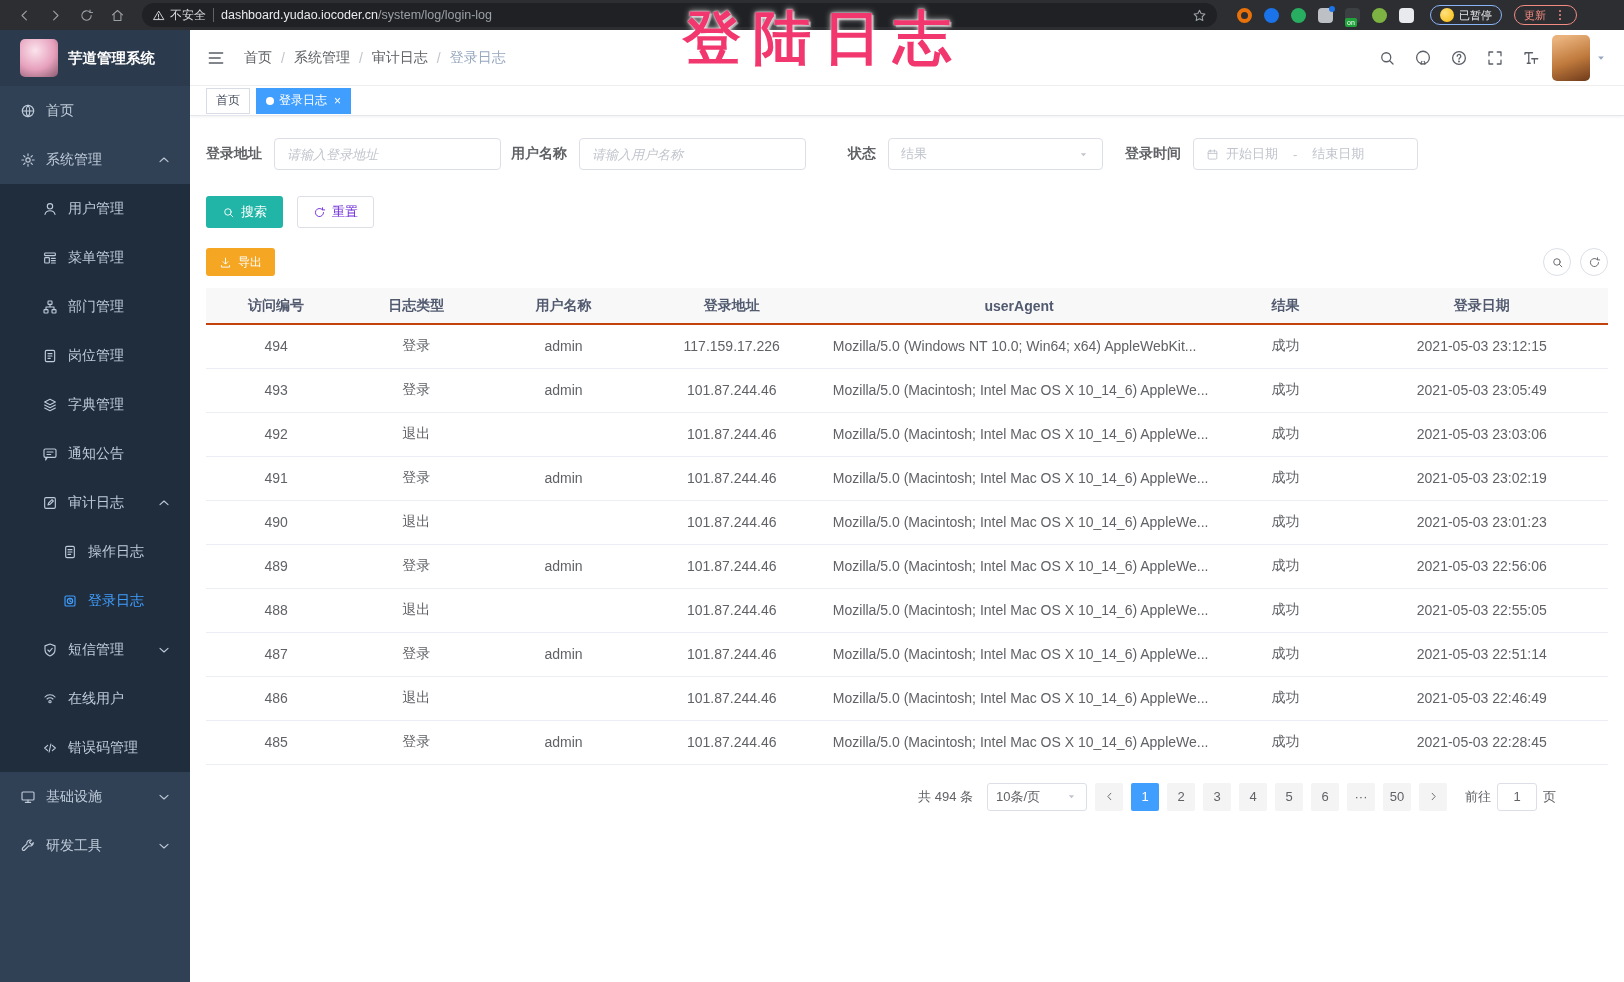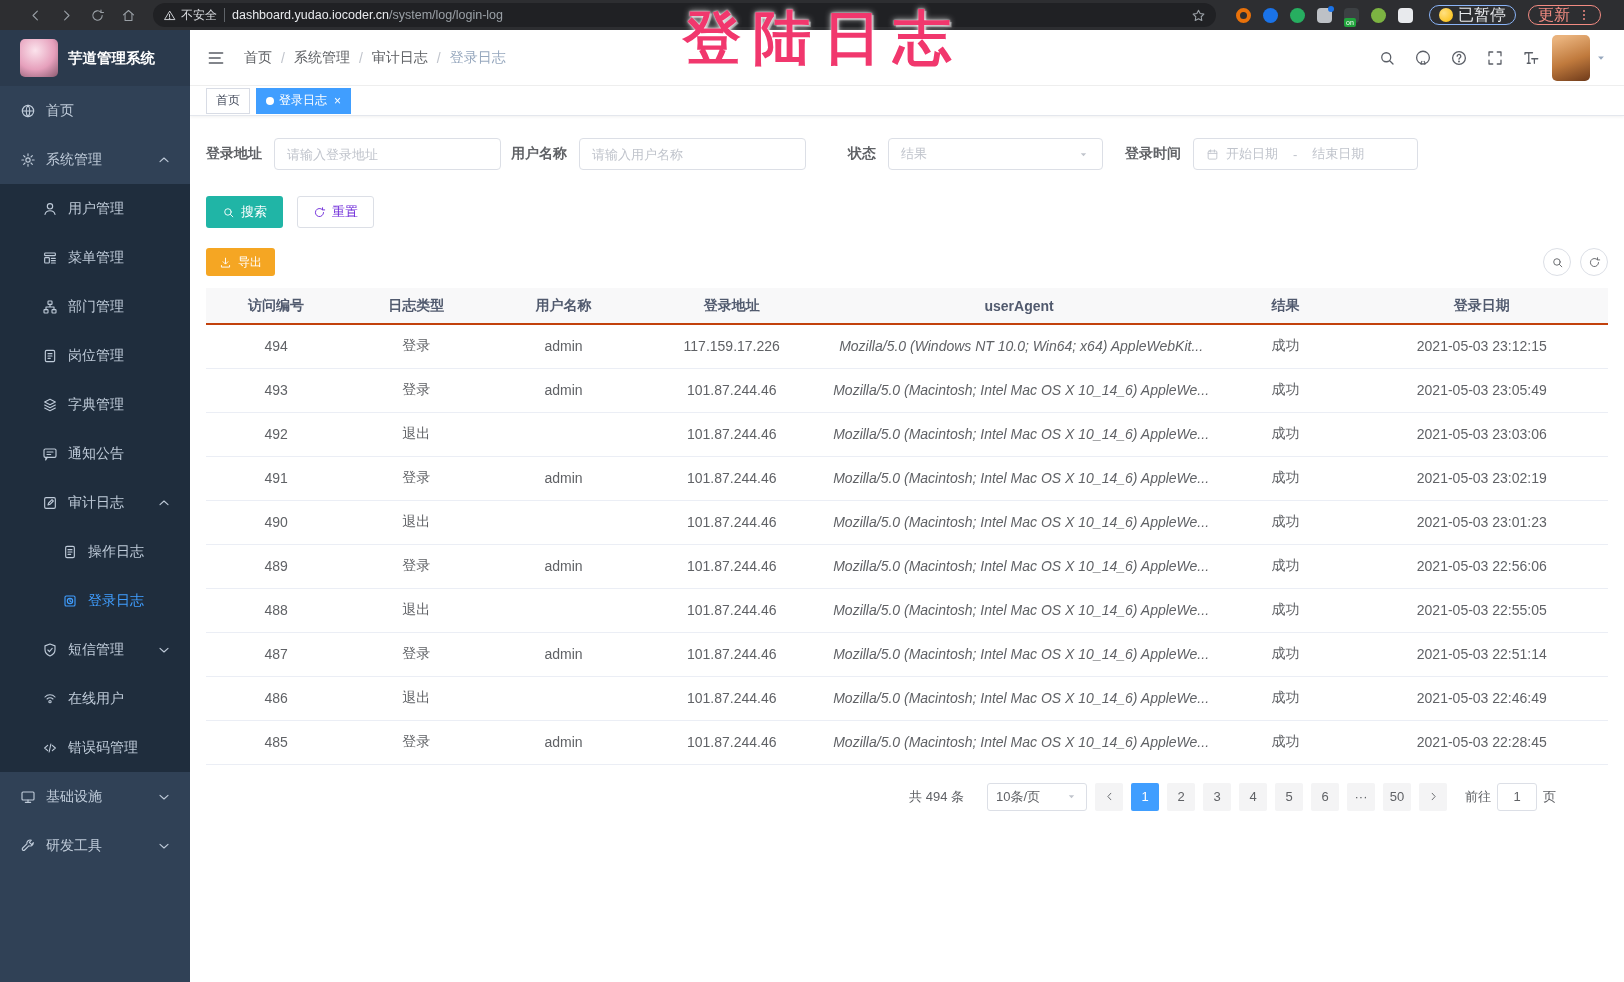--- a/index.html
+++ b/index.html
@@ -6,21 +6,21 @@
   body {
     width: 1624px; height: 982px; overflow: hidden;
     font-family: "Liberation Sans", "DejaVu Sans", sans-serif;
     background: #fff; position: relative;
   }
   .ic { width: 1em; height: 1em; display: block; }
 
   
   .browser-bar {
     height: 30px; background: #2d2e31; display: flex; align-items: center;
-    padding: 0 23px; gap: 6px; color: #9aa0a6; position: relative; z-index: 2;
+    padding: 0 12px; gap: 6px; color: #9aa0a6; position: relative; z-index: 2;
   }
   .nav-btn { font-size: 15px; color: #9aa0a6; padding: 0 5px; cursor: pointer; }
   .url-bar {
     flex: 1; max-width: 1075px; height: 24px; background: #202124; border-radius: 12px;
     display: flex; align-items: center; padding: 0 10px; gap: 7px; margin-left: 6px;
   }
   .url-warn { display: flex; align-items: center; gap: 5px; color: #dadce0; font-size: 12px; }
   .url-warn .ic { font-size: 13px; }
   .url-divider { width: 1px; height: 14px; background: #5f6368; }
   .url-text { font-size: 12.5px; color: #e8eaed; white-space: nowrap; overflow: hidden; flex: 1; }
@@ -29,21 +29,21 @@
   .ext-row { display: flex; align-items: center; gap: 12px; margin-left: 14px; }
   .ext { width: 15px; height: 15px; border-radius: 4px; position: relative; cursor: pointer; }
   .ext.round { border-radius: 50%; }
   .ext .on-badge {
     position: absolute; bottom: -4px; left: 0; background: #21a33c; color: #fff;
     font-size: 7px; padding: 0 2px; border-radius: 2px; line-height: 9px;
   }
   .ext .blue-dot { position: absolute; top: -2px; right: -2px; width: 6px; height: 6px; border-radius: 50%; background: #1a73e8; }
   .pill {
     display: flex; align-items: center; gap: 5px; height: 20px; border-radius: 10px;
-    padding: 0 9px; font-size: 16px; cursor: pointer; white-space: nowrap;
+    padding: 0 9px; font-size: 11px; cursor: pointer; white-space: nowrap;
   }
   .pill.paused { border: 1px solid #8ab4f8; color: #e8eaed; margin-left: 10px; }
   .pill.update { border: 1px solid #f28b82; color: #f28b82; margin-left: 6px; }
   .emoji-face { width: 14px; height: 14px; border-radius: 50%; background: radial-gradient(circle at 35% 35%, #ffe082, #fbbc04); }
   .dots-v { color: #f28b82; font-size: 14px; padding-left: 2px; }
 
   
   .app { display: flex; height: 952px; }
   .sidebar { width: 190px; background: #304156; height: 100%; flex-shrink: 0; overflow: hidden; }
   .logo-row { height: 56px; display: flex; align-items: center; padding: 0 14px 0 20px; gap: 10px; background: #2b3a4d; }
@@ -87,21 +87,21 @@
 
   
   .filter-row { display: flex; align-items: center; }
   .f-item { display: flex; align-items: center; }
   .f-label { font-size: 14px; font-weight: bold; color: #606266; margin-right: 12px; white-space: nowrap; }
   .f-input {
     height: 32px; border: 1px solid #dcdfe6; border-radius: 4px; background: #fff;
     display: flex; align-items: center; padding: 0 12px; font-size: 13px; color: #606266; gap: 7px;
   }
   .placeholder { color: #c0c4cc; }
-  .f-input input { border: none; outline: none; width: 100%; font-size: 13px; font-family: inherit; color: #ec4899; }
+  .f-input input { border: none; outline: none; width: 100%; font-size: 13px; font-family: inherit; color: #ec4899; font-style: italic; }
   .f-input input::placeholder { color: #c0c4cc; }
   .w-input { width: 227px; }
   .w-select { width: 215px; justify-content: space-between; cursor: pointer; }
   .w-date { width: 225px; cursor: pointer; }
   .caret-gray { color: #c0c4cc; font-size: 13px; }
   .date-sep { color: #c0c4cc; padding: 0 8px; }
 
   .btn-row { display: flex; align-items: center; gap: 14px; margin-top: 26px; }
   .btn {
     height: 32px; border-radius: 3px; display: inline-flex; align-items: center; gap: 6px;
@@ -122,28 +122,28 @@
   table { width: 100%; border-collapse: collapse; margin-top: 12px; table-layout: fixed; }
   thead th {
     background: #f8f8f9; color: #515a6e; font-size: 14px; font-weight: bold;
     height: 36px; text-align: center; border-bottom: 2px solid #c2410c; white-space: nowrap;
   }
   tbody td {
     height: 44px; font-size: 14px; color: #606266; text-align: center;
     border-bottom: 1px solid #ebeef5; white-space: nowrap; overflow: hidden; text-overflow: ellipsis;
     padding: 0 6px;
   }
-  tbody td.left { text-align: center; padding-left: 10px; font-style: italic; }
+  tbody td.left { text-align: left; padding-left: 10px; }
 
   
   .pagination {
     display: flex; align-items: center; justify-content: flex-end; gap: 8px;
     margin-top: 18px; padding-right: 52px; font-size: 13px; color: #606266;
   }
-  .pg-total { margin-right: 15px; white-space: nowrap; }
+  .pg-total { margin-right: 6px; white-space: nowrap; }
   .pg-size {
     width: 100px; height: 28px; border: 1px solid #dcdfe6; border-radius: 3px; background: #fff;
     display: flex; align-items: center; justify-content: space-between; padding: 0 8px; color: #606266; cursor: pointer;
   }
   .pg-btn {
     min-width: 28px; height: 28px; border-radius: 2px; background: #f4f4f5; color: #606266;
     display: flex; align-items: center; justify-content: center; font-size: 13px; cursor: pointer; padding: 0 4px;
   }
   .pg-btn.active { background: #409eff; color: #fff; }
   .pg-btn .ic { font-size: 13px; }

